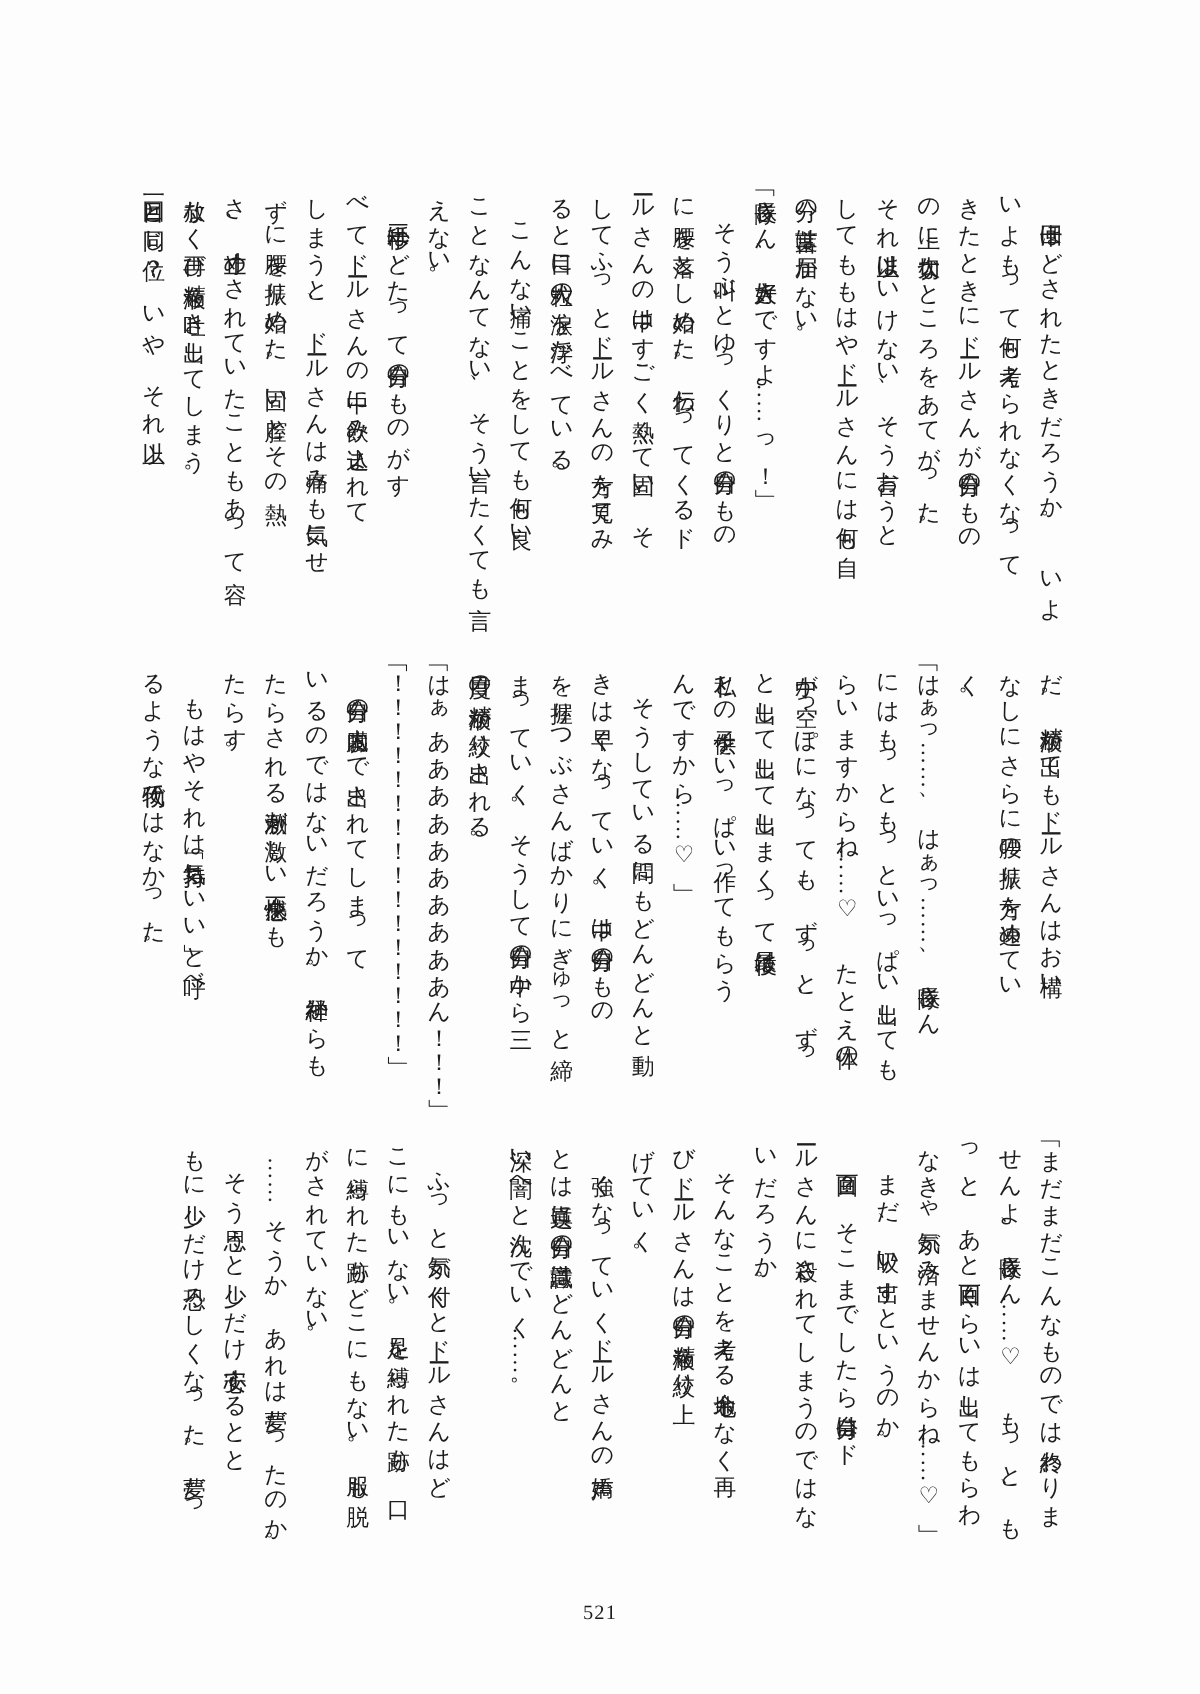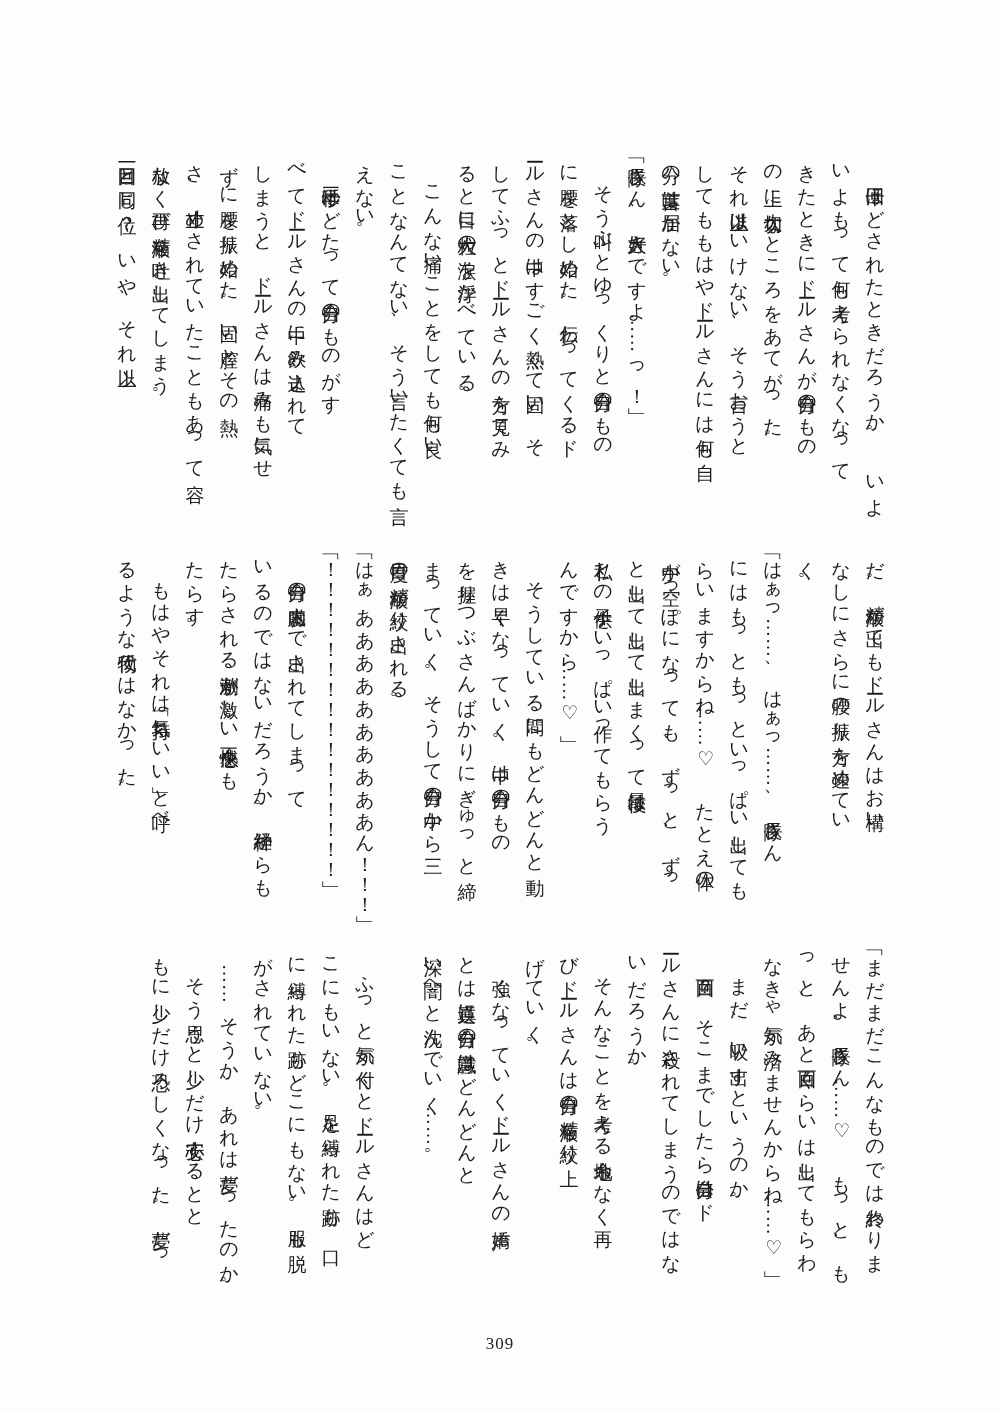--- a/index.html
+++ b/index.html
@@ -120,14 +120,14 @@
         <div class="tline">　</div>
         <div class="tline">　ふっと気が付くとドールさんはど</div>
         <div class="tline">こにもいない。足を縛られた跡も、口</div>
         <div class="tline">に縛られた跡もどこにもない。服も脱</div>
         <div class="tline">がされていない。</div>
         <div class="tline">　……そうか、あれは夢だったのか。</div>
         <div class="tline">　そう思うと少しだけ安心するとと</div>
         <div class="tline">もに少しだけ恐ろしくなった。夢だっ</div>
       </div>
   </div>
-  <div class="pagenum">309</div>
+  <div class="pagenum">521</div>
 </div>
 
 </body></html>

